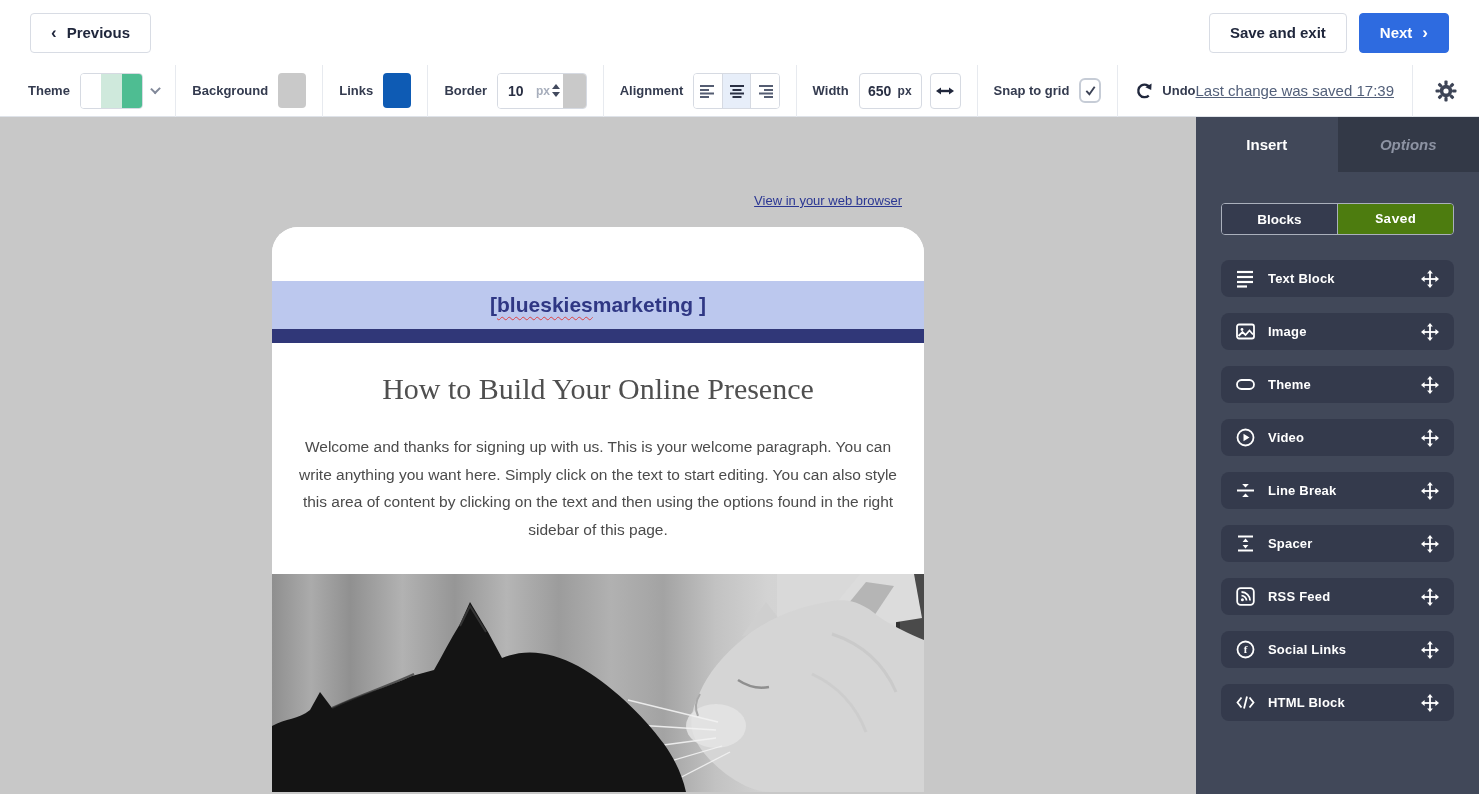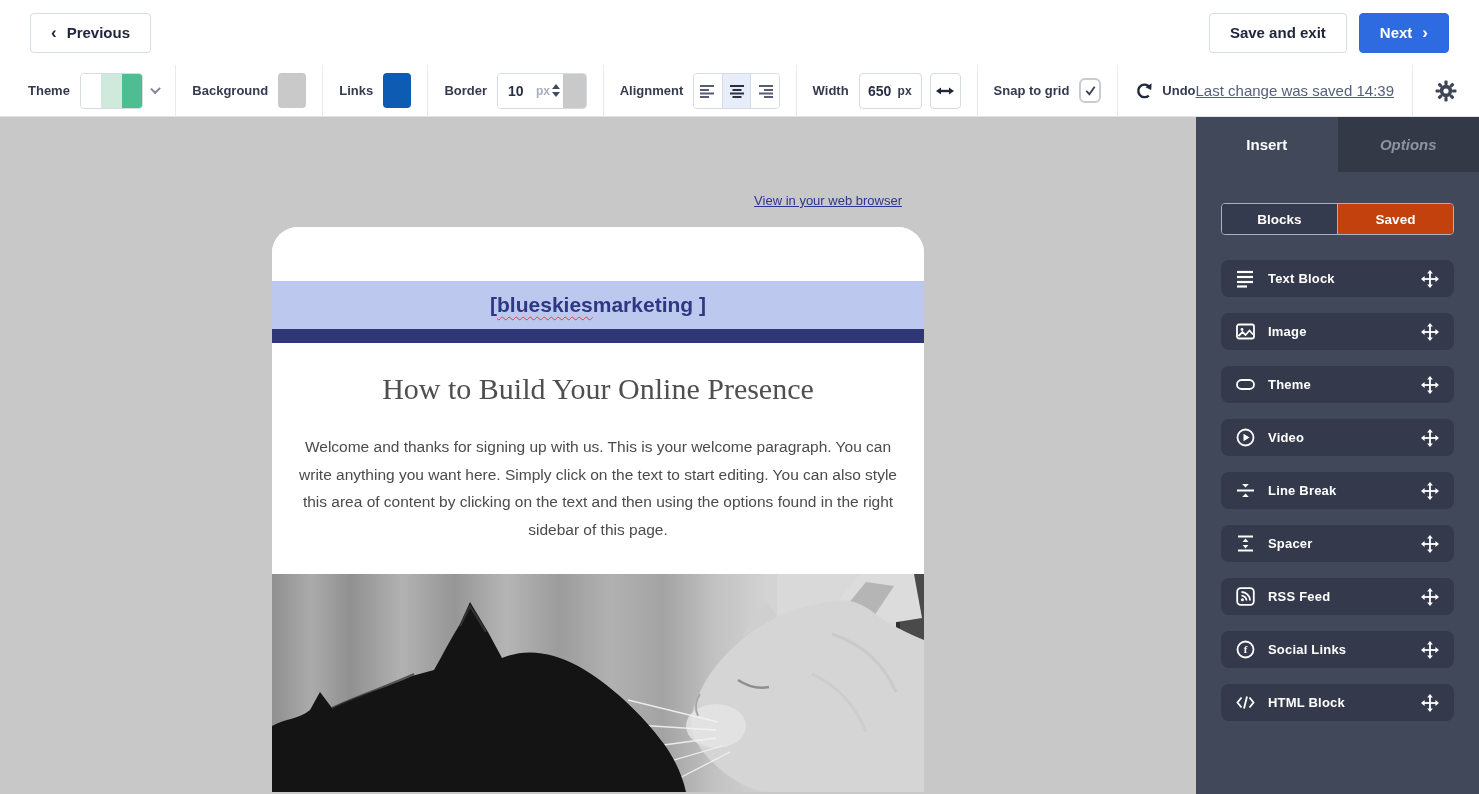--- a/index.html
+++ b/index.html
@@ -136,21 +136,21 @@
 
   .seg-toggle {
     margin:31px 25px 0; height:32px; display:flex;
     border:1px solid #aab0bc; border-radius:4px; overflow:hidden;
   }
   .seg {
     flex:1; display:flex; align-items:center; justify-content:center;
     font:700 13.5px "Liberation Sans",sans-serif; color:#fff; cursor:pointer;
   }
   .seg--active { background:#353b4e; }
-  .seg--inactive { background:#c2410c; border-left:1px solid #aab0bc; }
+  .seg--inactive { background:#4d7c0f; border-left:1px solid #aab0bc;font-family:Liberation Mono, monospace; }
 
   .block-list { margin:25px 25px 0; }
   .block-item {
     height:37px; background:var(--sidebar-item); border-radius:8px;
     display:flex; align-items:center; padding:0 15px; margin-bottom:16px; cursor:pointer;
   }
   .block-item .bicon { width:19px; height:19px; flex:0 0 auto; display:flex; }
   .block-item .blabel { font:700 13px "Liberation Sans",sans-serif; letter-spacing:.2px; margin-left:13px; }
   .block-item .move { margin-left:auto; display:flex; cursor:grab; }
 </style>
@@ -271,21 +271,21 @@
   <div class="tsep"></div>
 
   <div class="undo-wrap">
     <svg width="20" height="20" viewBox="0 0 20 20">
       <path d="M14.8,14.6 a6.3,6.3 0 1 1 1.4,-7.6" fill="none" stroke="#20273c" stroke-width="2.3"></path>
       <polygon points="17.6,2.5 17.2,9 11.4,6.2" fill="#20273c"></polygon>
     </svg>
     <span class="tlabel" style="margin:0">Undo</span>
   </div>
 
-  <span class="save-status">Last change was saved 14:39</span>
+  <span class="save-status">Last change was saved 17:39</span>
   <div class="tsep tsep--thin"></div>
 
   <div class="gear-wrap">
     <svg width="22" height="22" viewBox="0 0 22 22">
       <g fill="#3d4456">
         <circle cx="11" cy="11" r="6.2"></circle>
         <g>
           <rect x="9.4" y="0.5" width="3.2" height="4.5" rx="1"></rect>
           <rect x="9.4" y="17" width="3.2" height="4.5" rx="1"></rect>
           <rect x="0.5" y="9.4" width="4.5" height="3.2" rx="1"></rect>

